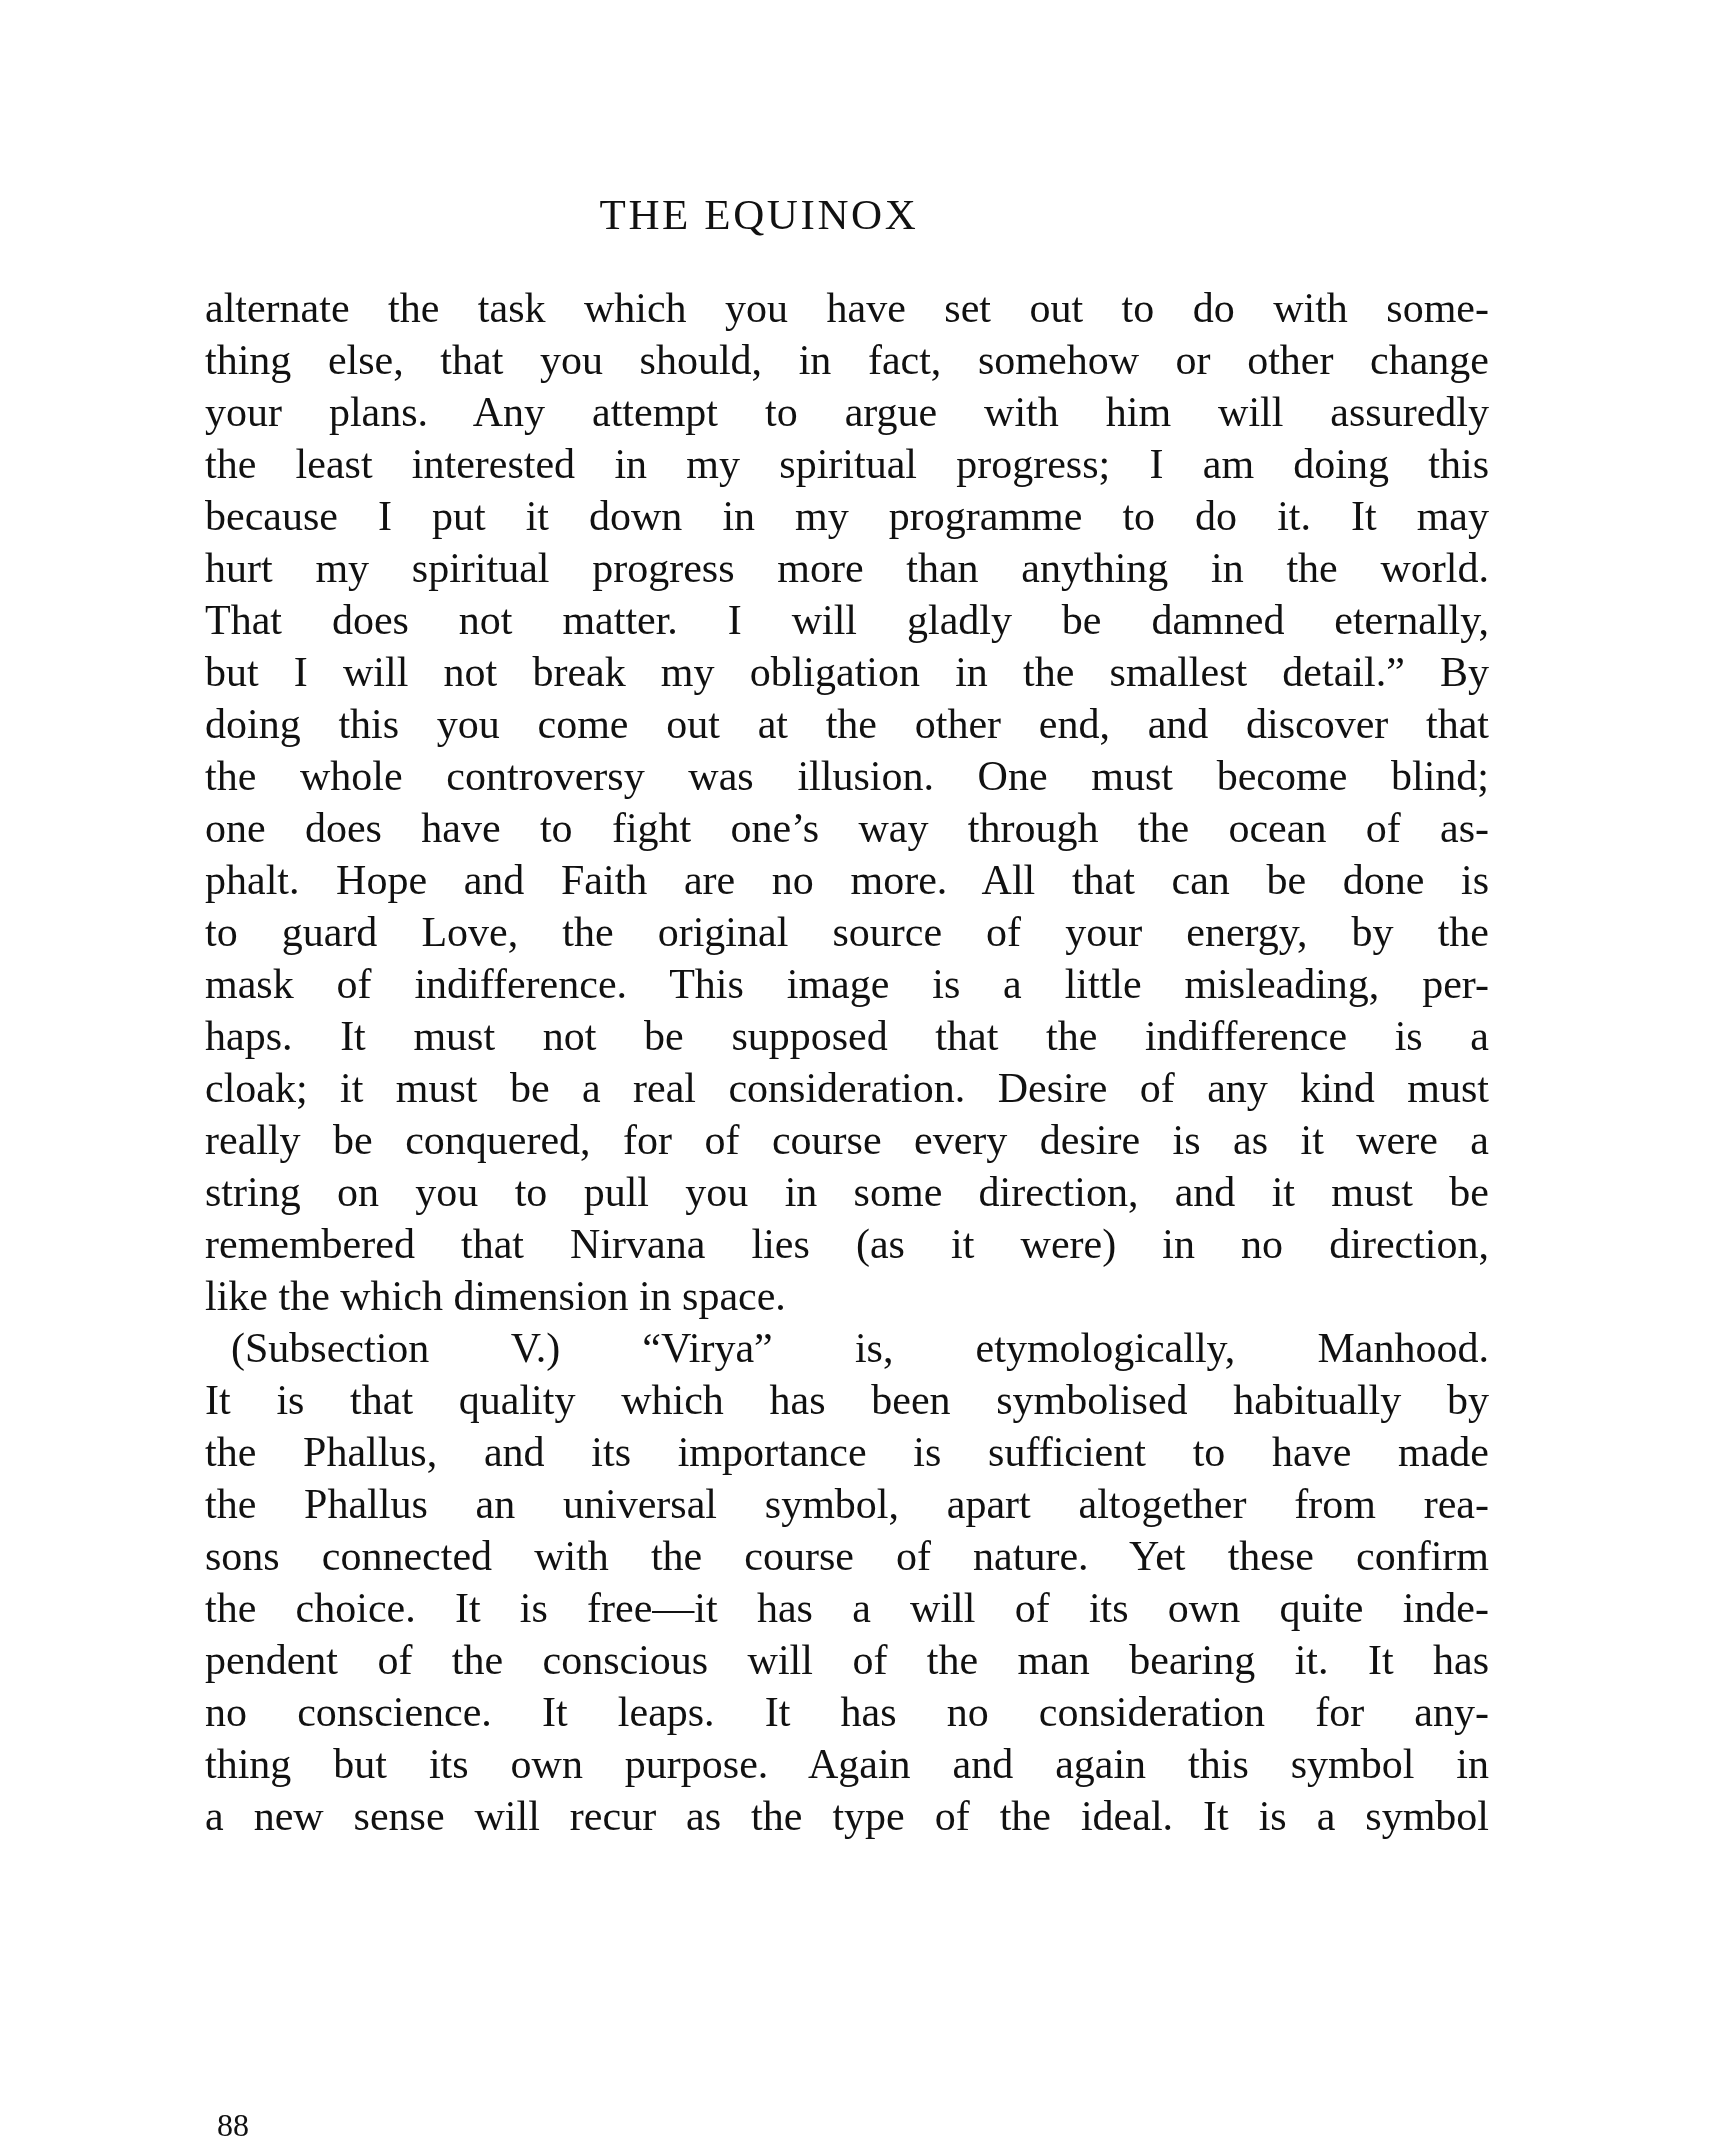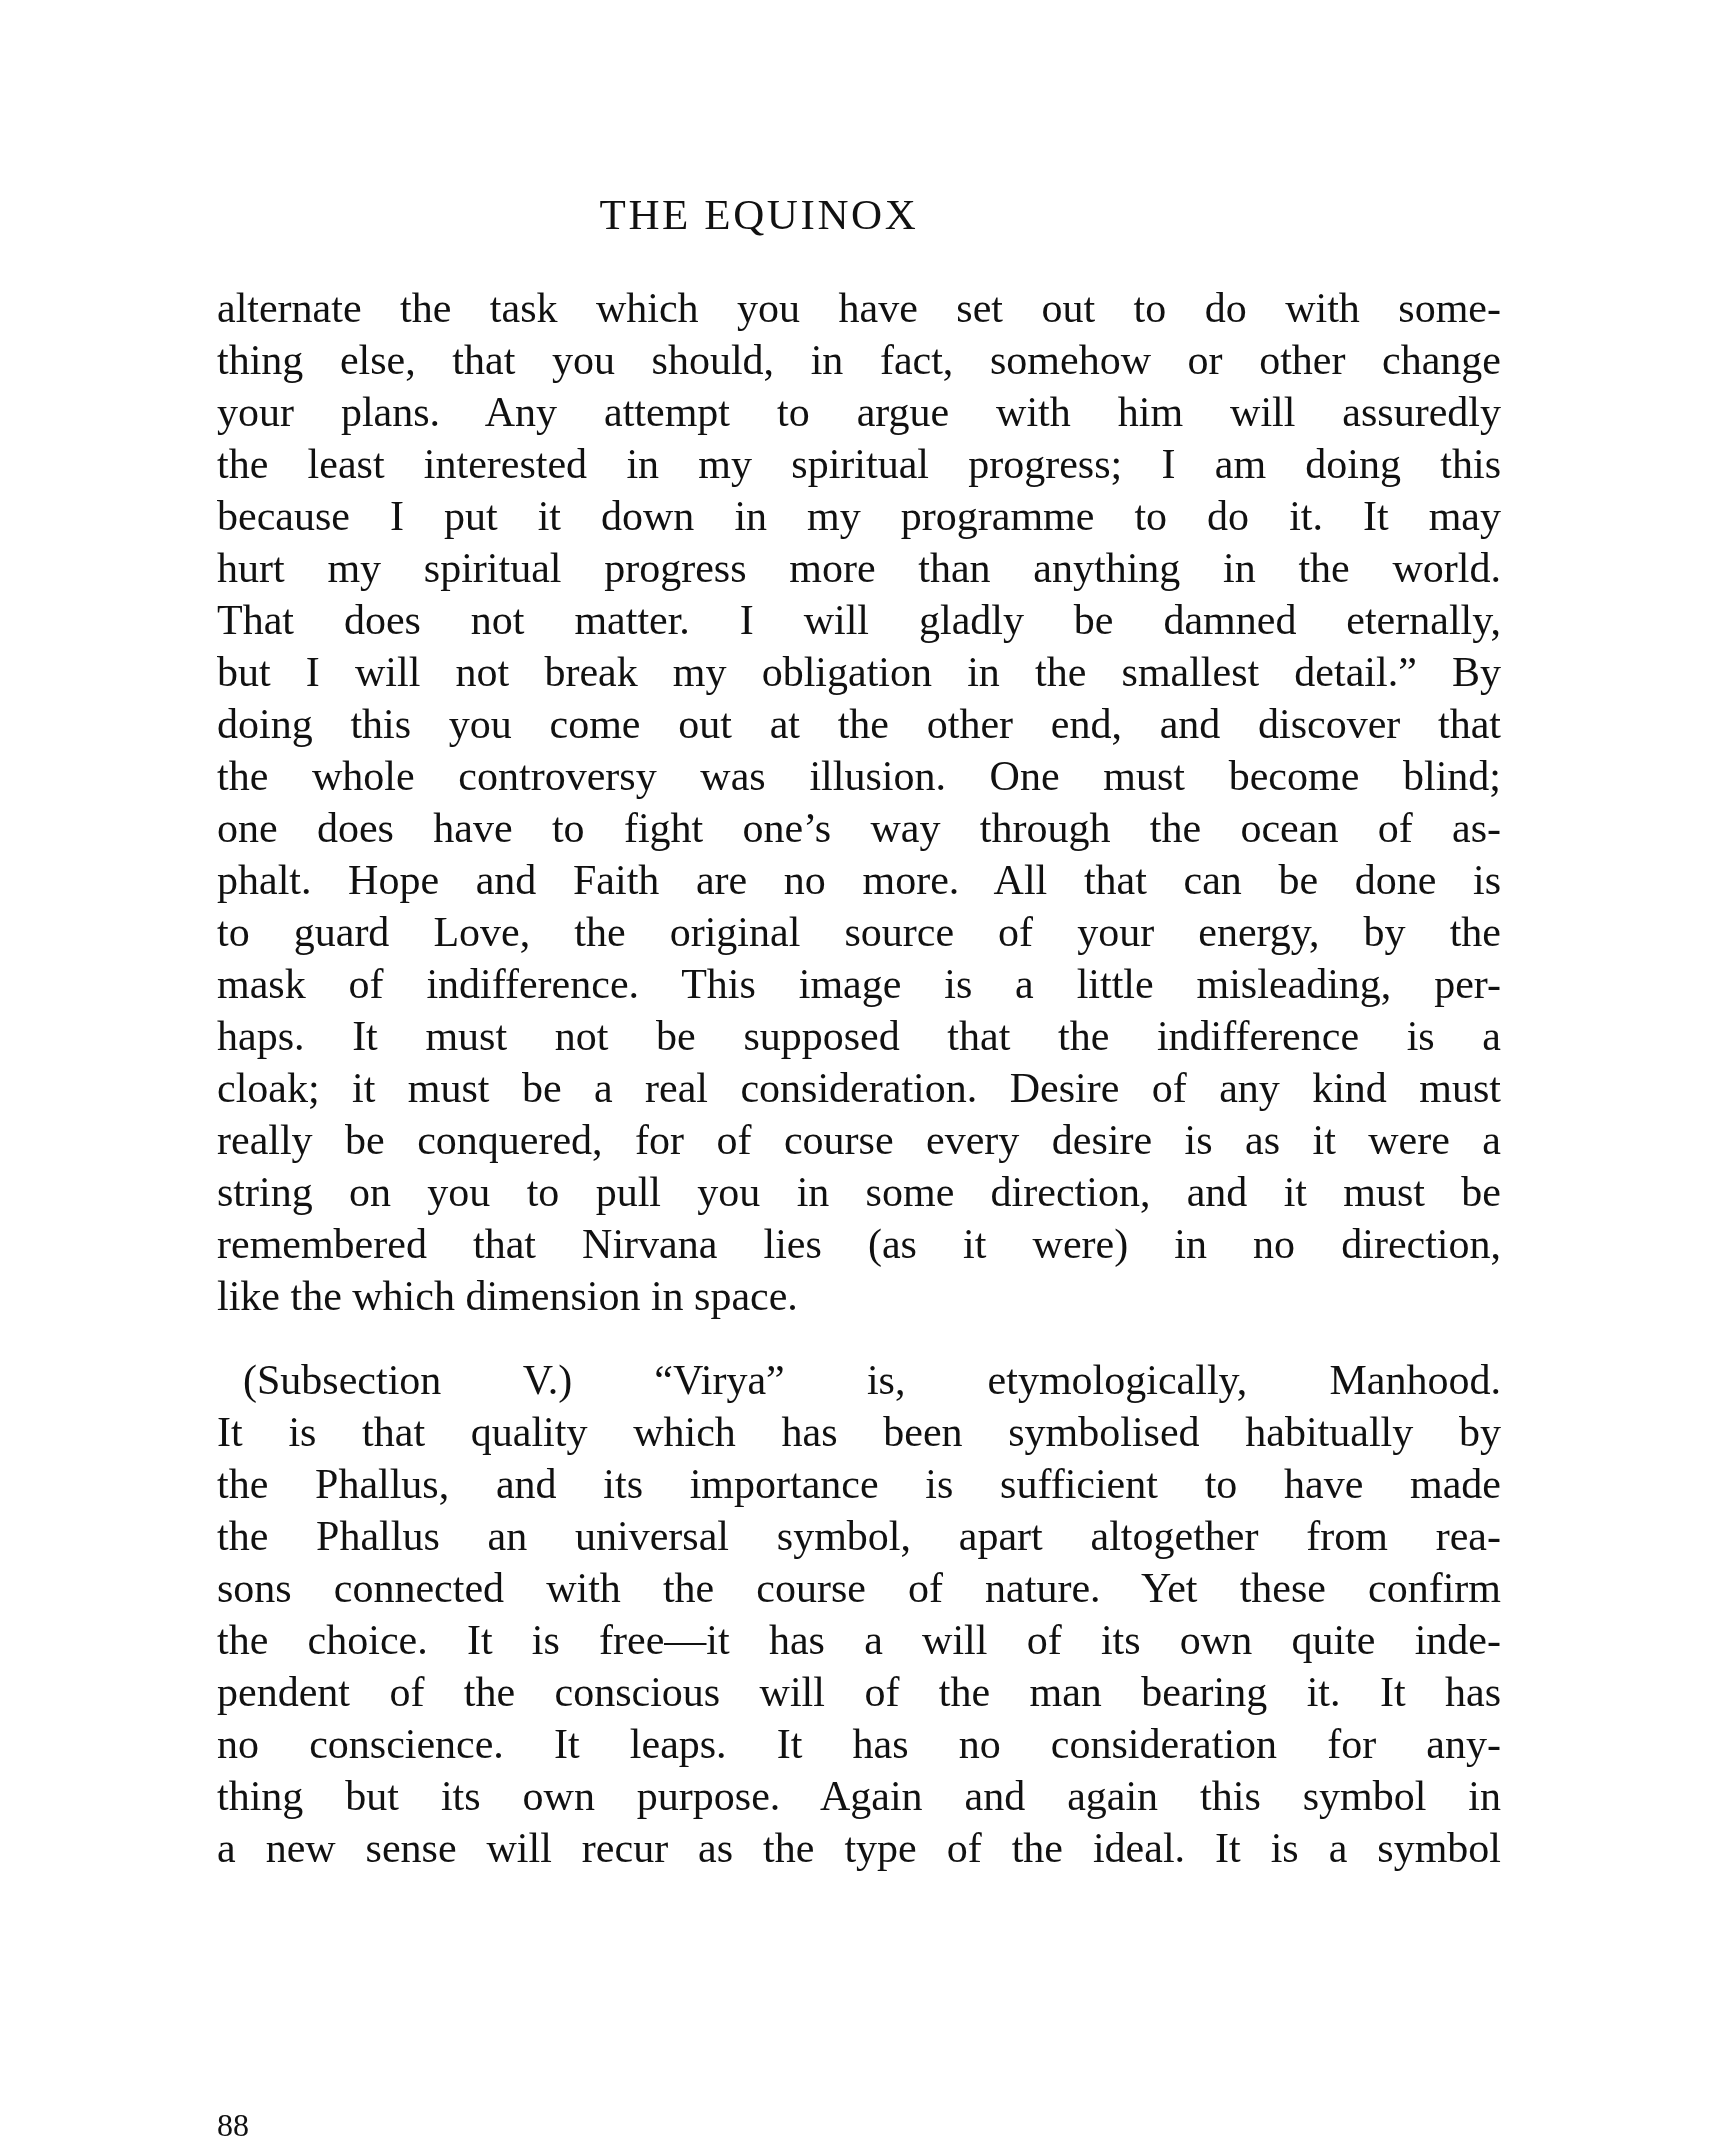--- a/index.html
+++ b/index.html
@@ -7,28 +7,28 @@
   .page {
     position: absolute; left: 0; top: 0; width: 1721px; height: 2344px;
     background: #ffffff; color: #111111;
     font-family: "Liberation Serif", "DejaVu Serif", serif;
   }
   .running-head {
     position: absolute; left: 0; width: 1518px; top: 189px;
     text-align: center; font-size: 43px; letter-spacing: 2.6px; line-height: 52px;
   }
   .body-text {
-    position: absolute; left: 217px; top: 282px; width: 1284px;
+    position: absolute; left: 205px; top: 282px; width: 1284px;
   }
   .line {
     display: block; height: 52px; line-height: 52px; font-size: 42px;
     white-space: nowrap; text-align: justify; text-align-last: justify;
   }
   .line.last { text-align-last: left; }
-  .line.indent { padding-left: 26px; margin-top: 32px; }
+  .line.indent { padding-left: 26px; }
   .folio {
     position: absolute; left: 217px; top: 2099px; font-size: 32px; line-height: 52px;
   }
 </style>
 </head>
 <body>
 
 <div class="page">
   <div class="running-head">THE EQUINOX</div>
 

